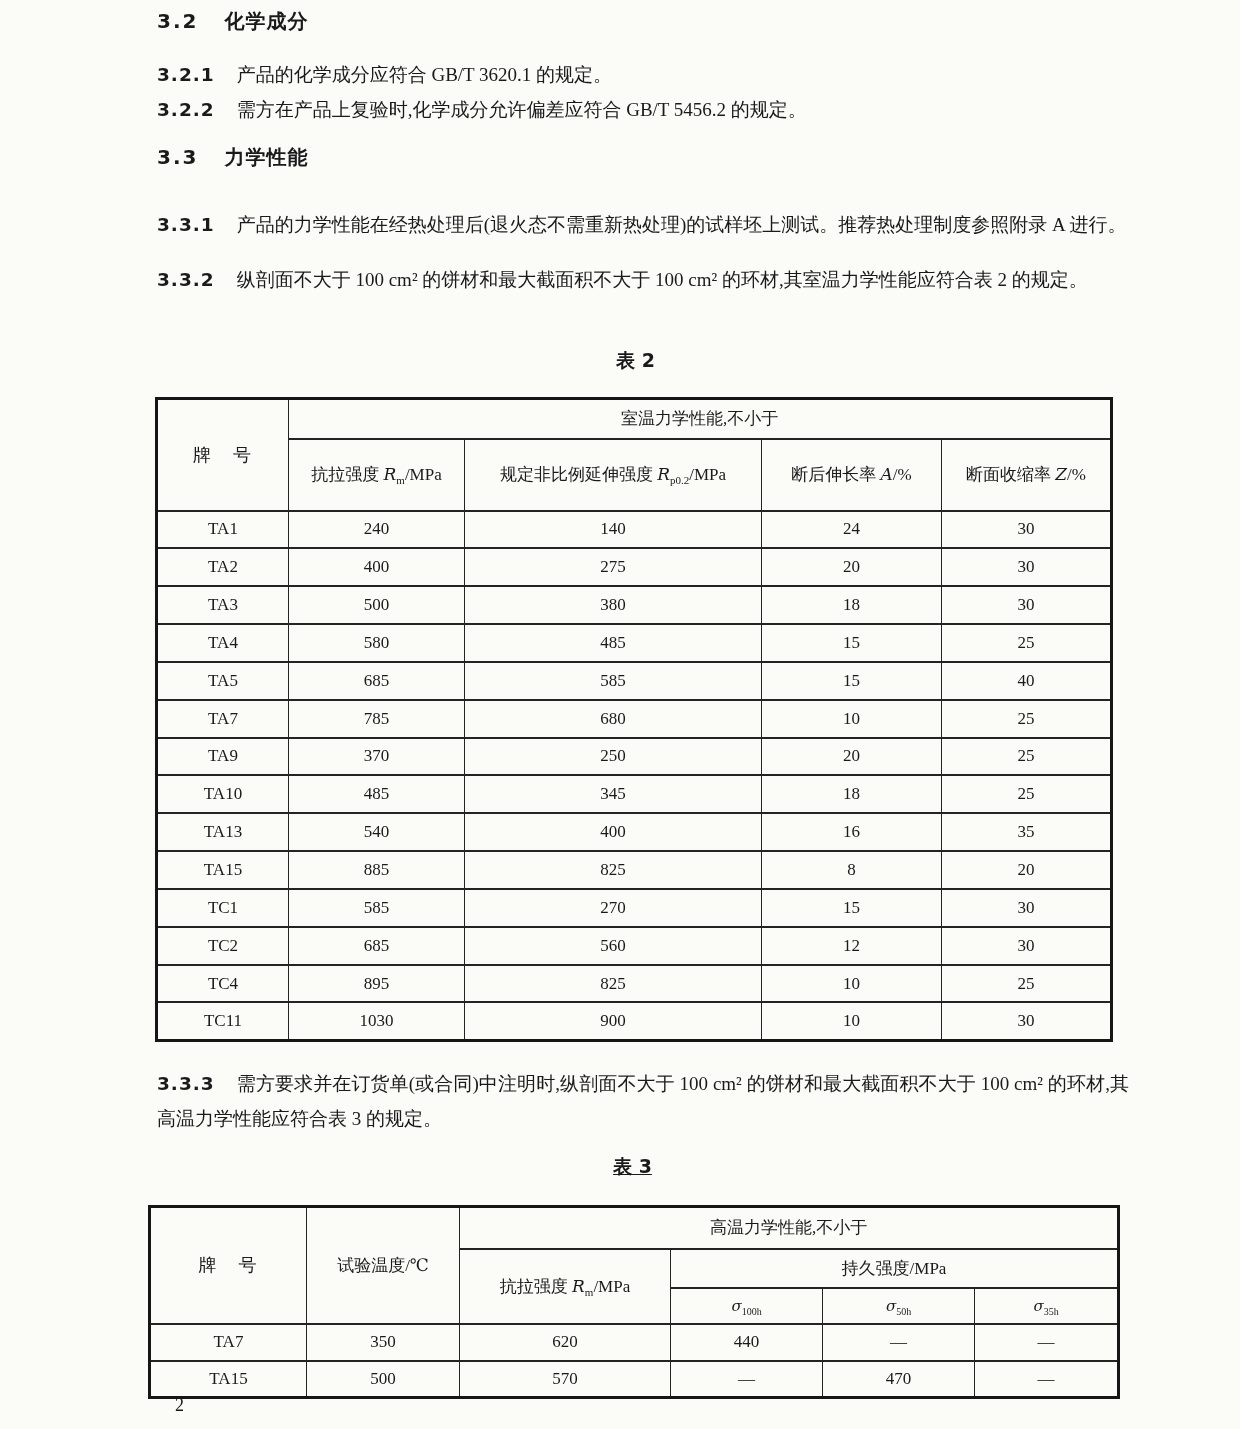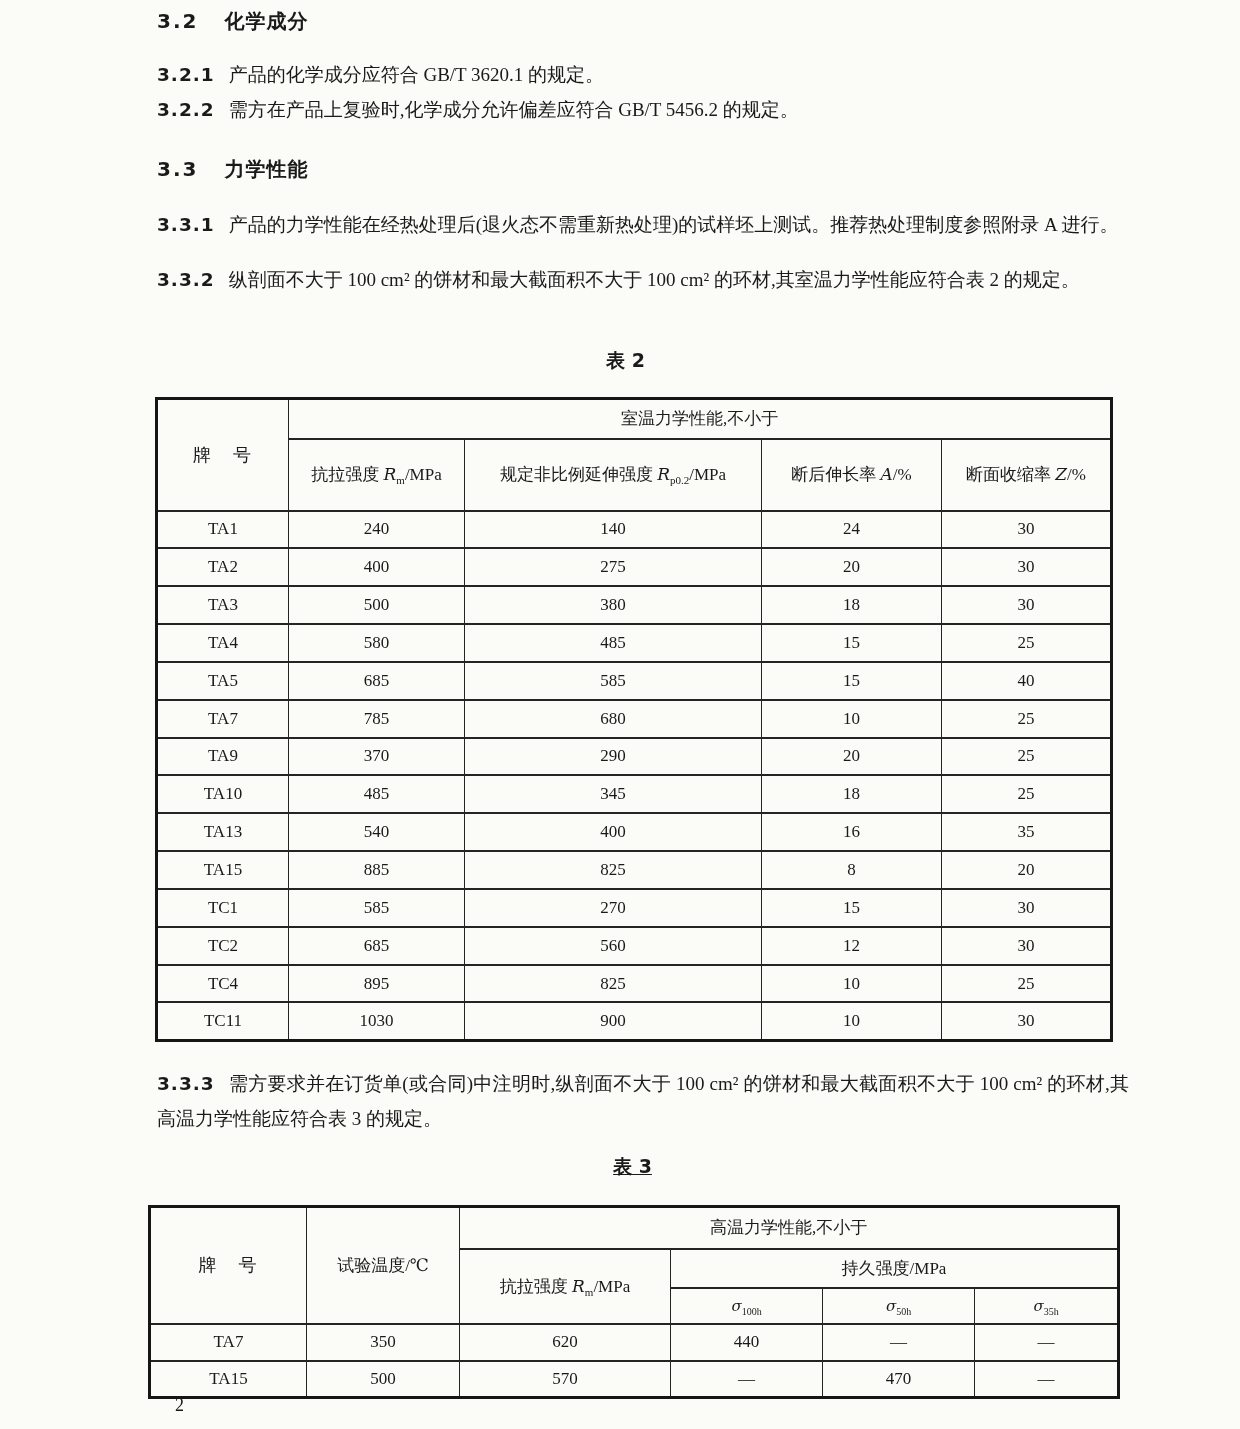--- a/index.html
+++ b/index.html
@@ -20,21 +20,21 @@
   }
   .heading .hnum { margin-right:26px; letter-spacing:2px; }
   .para {
     font-size:19px; line-height:35px;
     text-align:justify;
     width:972px;
   }
   .pnum {
     font-family:"DejaVu Sans","Liberation Sans",sans-serif;
     font-weight:bold; font-size:18.5px;
-    margin-right:14px; letter-spacing:1px;
+    margin-right:22px; letter-spacing:1px;
   }
   .tcap {
     text-align:center;
     font-family:"DejaVu Sans","Liberation Sans",sans-serif;
     font-weight:bold; font-size:19px;
   }
   table {
     position:absolute;
     border-collapse:collapse;
     table-layout:fixed;
@@ -72,33 +72,33 @@
 </div>
 
 <div class="abs para" style="left:157px; top:57px;">
   <span class="pnum">3.2.1</span><span>产品的化学成分应符合 GB/T 3620.1 的规定。</span>
 </div>
 
 <div class="abs para" style="left:157px; top:92px;">
   <span class="pnum">3.2.2</span><span>需方在产品上复验时,化学成分允许偏差应符合 GB/T 5456.2 的规定。</span>
 </div>
 
-<div class="abs heading" style="left:157px; top:156px;">
+<div class="abs heading" style="left:157px; top:144px;">
   <span class="hnum">3.3</span><span>力学性能</span>
 </div>
 
 <div class="abs para" style="left:157px; top:207px;">
   <span class="pnum">3.3.1</span><span>产品的力学性能在经热处理后(退火态不需重新热处理)的试样坯上测试。推荐热处理制度参照附录 A 进行。</span>
 </div>
 
 <div class="abs para" style="left:157px; top:262px;">
   <span class="pnum">3.3.2</span><span>纵剖面不大于 100 cm² 的饼材和最大截面积不大于 100 cm² 的环材,其室温力学性能应符合表 2 的规定。</span>
 </div>
 
-<div class="abs tcap" style="left:148px; top:348px; width:955px;">表 2</div>
+<div class="abs tcap" style="left:158px; top:348px; width:955px;">表 2</div>
 
 <table id="table2">
   <colgroup>
     <col style="width:132px">
       <col style="width:176px">
       <col style="width:297px">
       <col style="width:180px">
       <col style="width:170px">
   </colgroup>
   <thead>
@@ -152,21 +152,21 @@
       <tr>
         <td>TA7</td>
         <td>785</td>
         <td>680</td>
         <td>10</td>
         <td>25</td>
       </tr>
       <tr>
         <td>TA9</td>
         <td>370</td>
-        <td>290</td>
+        <td>250</td>
         <td>20</td>
         <td>25</td>
       </tr>
       <tr>
         <td>TA10</td>
         <td>485</td>
         <td>345</td>
         <td>18</td>
         <td>25</td>
       </tr>

